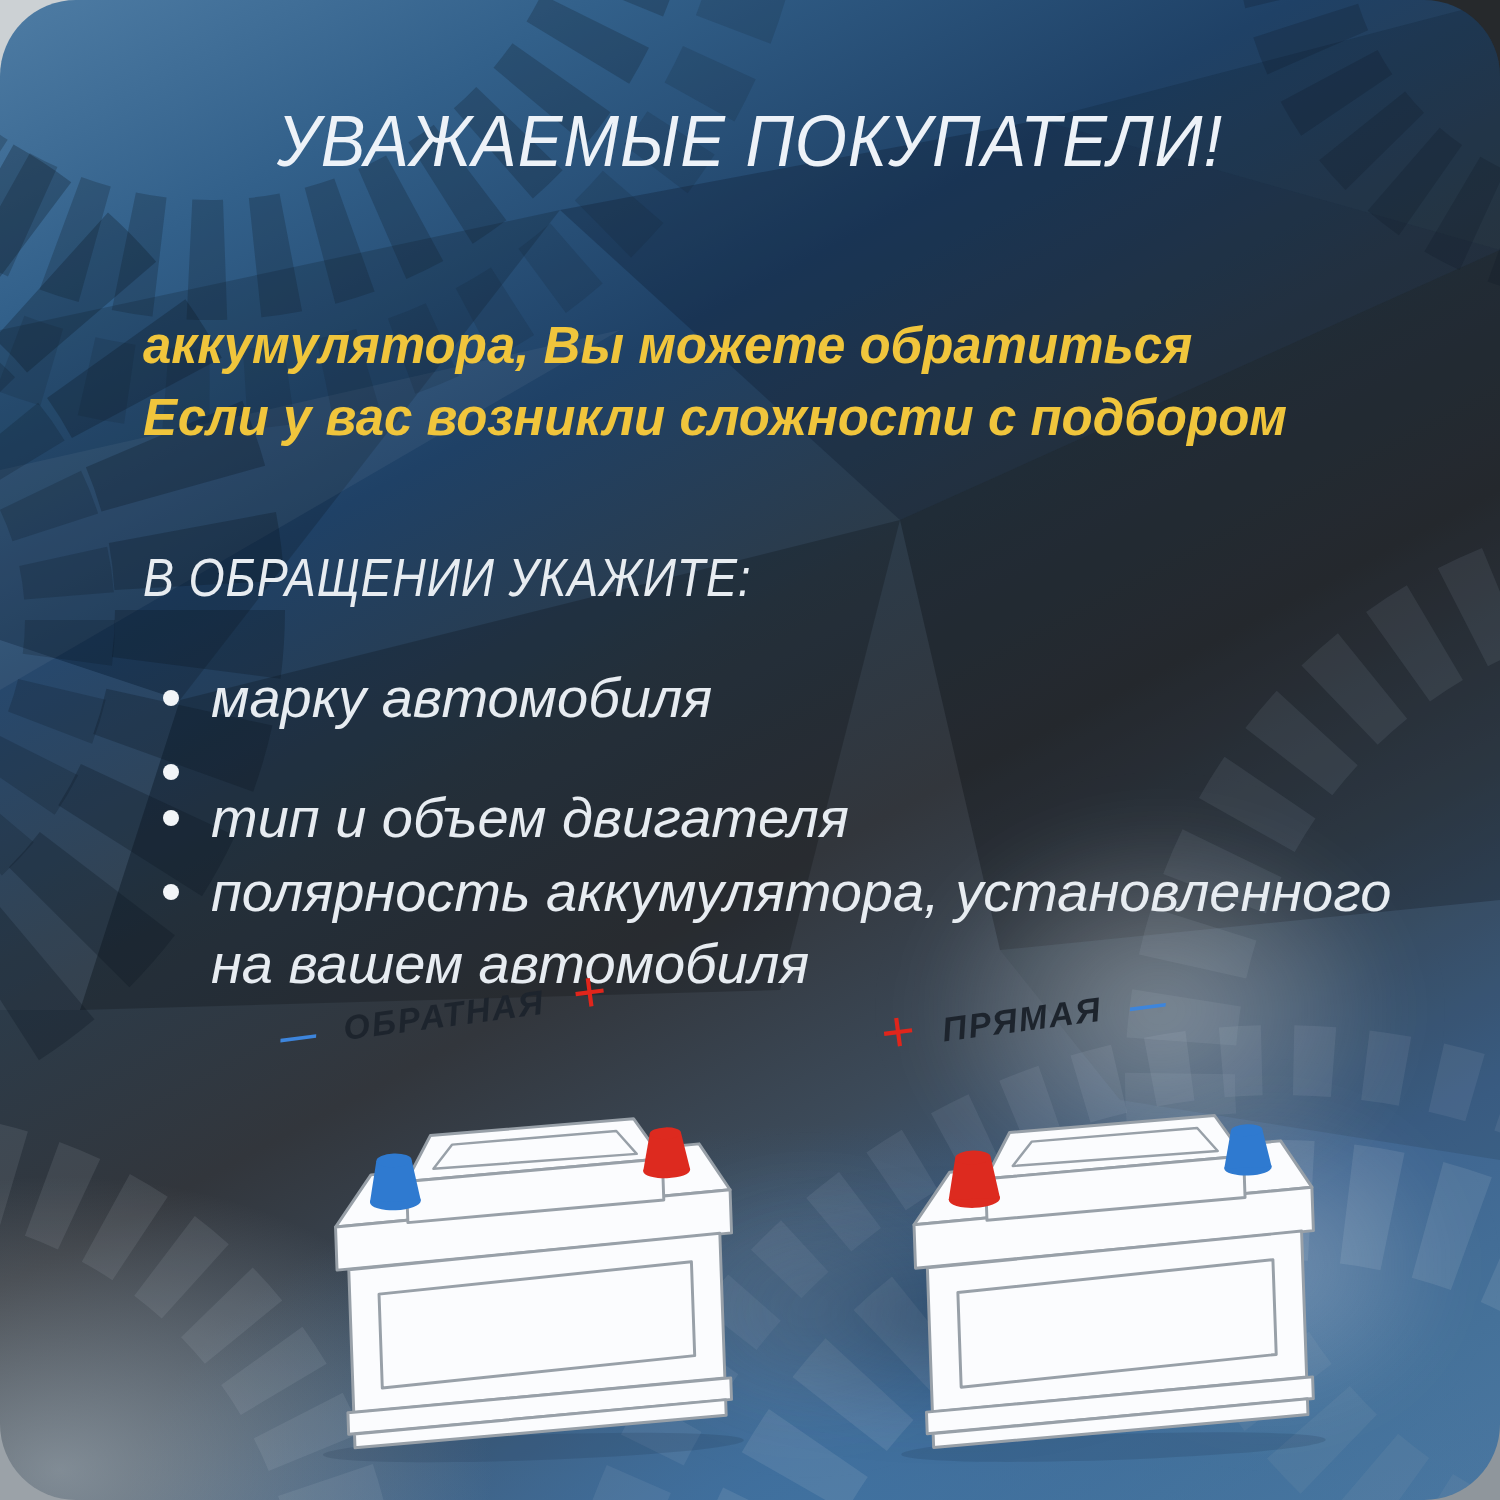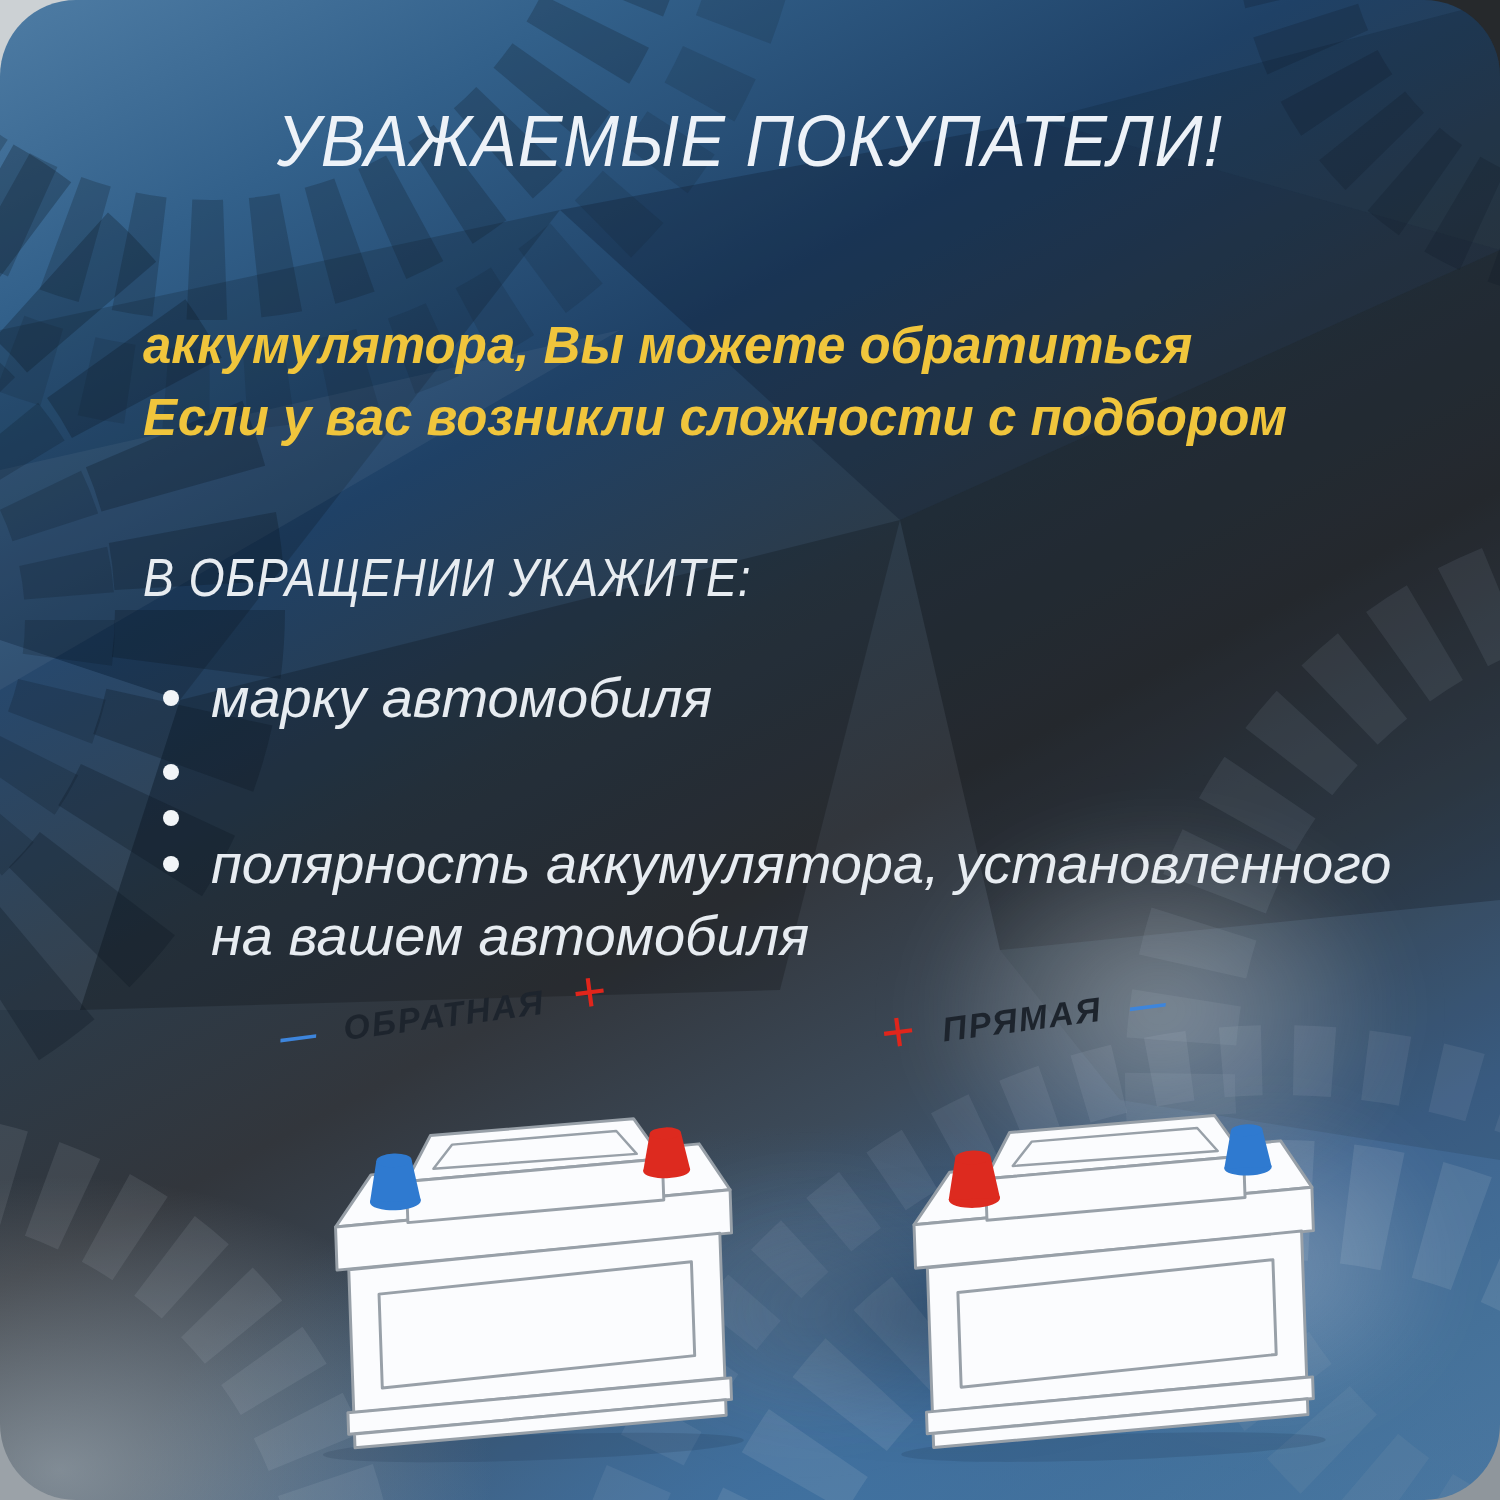--- a/index.html
+++ b/index.html
@@ -110,20 +110,21 @@
   <ul class="checklist" style="color: rgb(231, 236, 241);">
     <li class="check-item">
       <span class="dot"></span>
       <span class="item-text">марку автомобиля</span>
     </li>
     <li class="check-item">
       <span class="dot"></span>
     </li>
     <li class="check-item">
       <span class="dot"></span>
+      <span class="item-text">тип и объем двигателя</span>
     </li>
     <li class="check-item">
       <span class="dot"></span>
       <span class="item-text">полярность аккумулятора, установленного на вашем автомобиля</span>
     </li>
   </ul>
 
   <div class="label-row label-row-reverse">
     <span class="sign sign-minus" style="color: rgb(61, 133, 220);">—</span>
     <span class="pol-label" style="color: rgb(29, 36, 45);">ОБРАТНАЯ</span>

